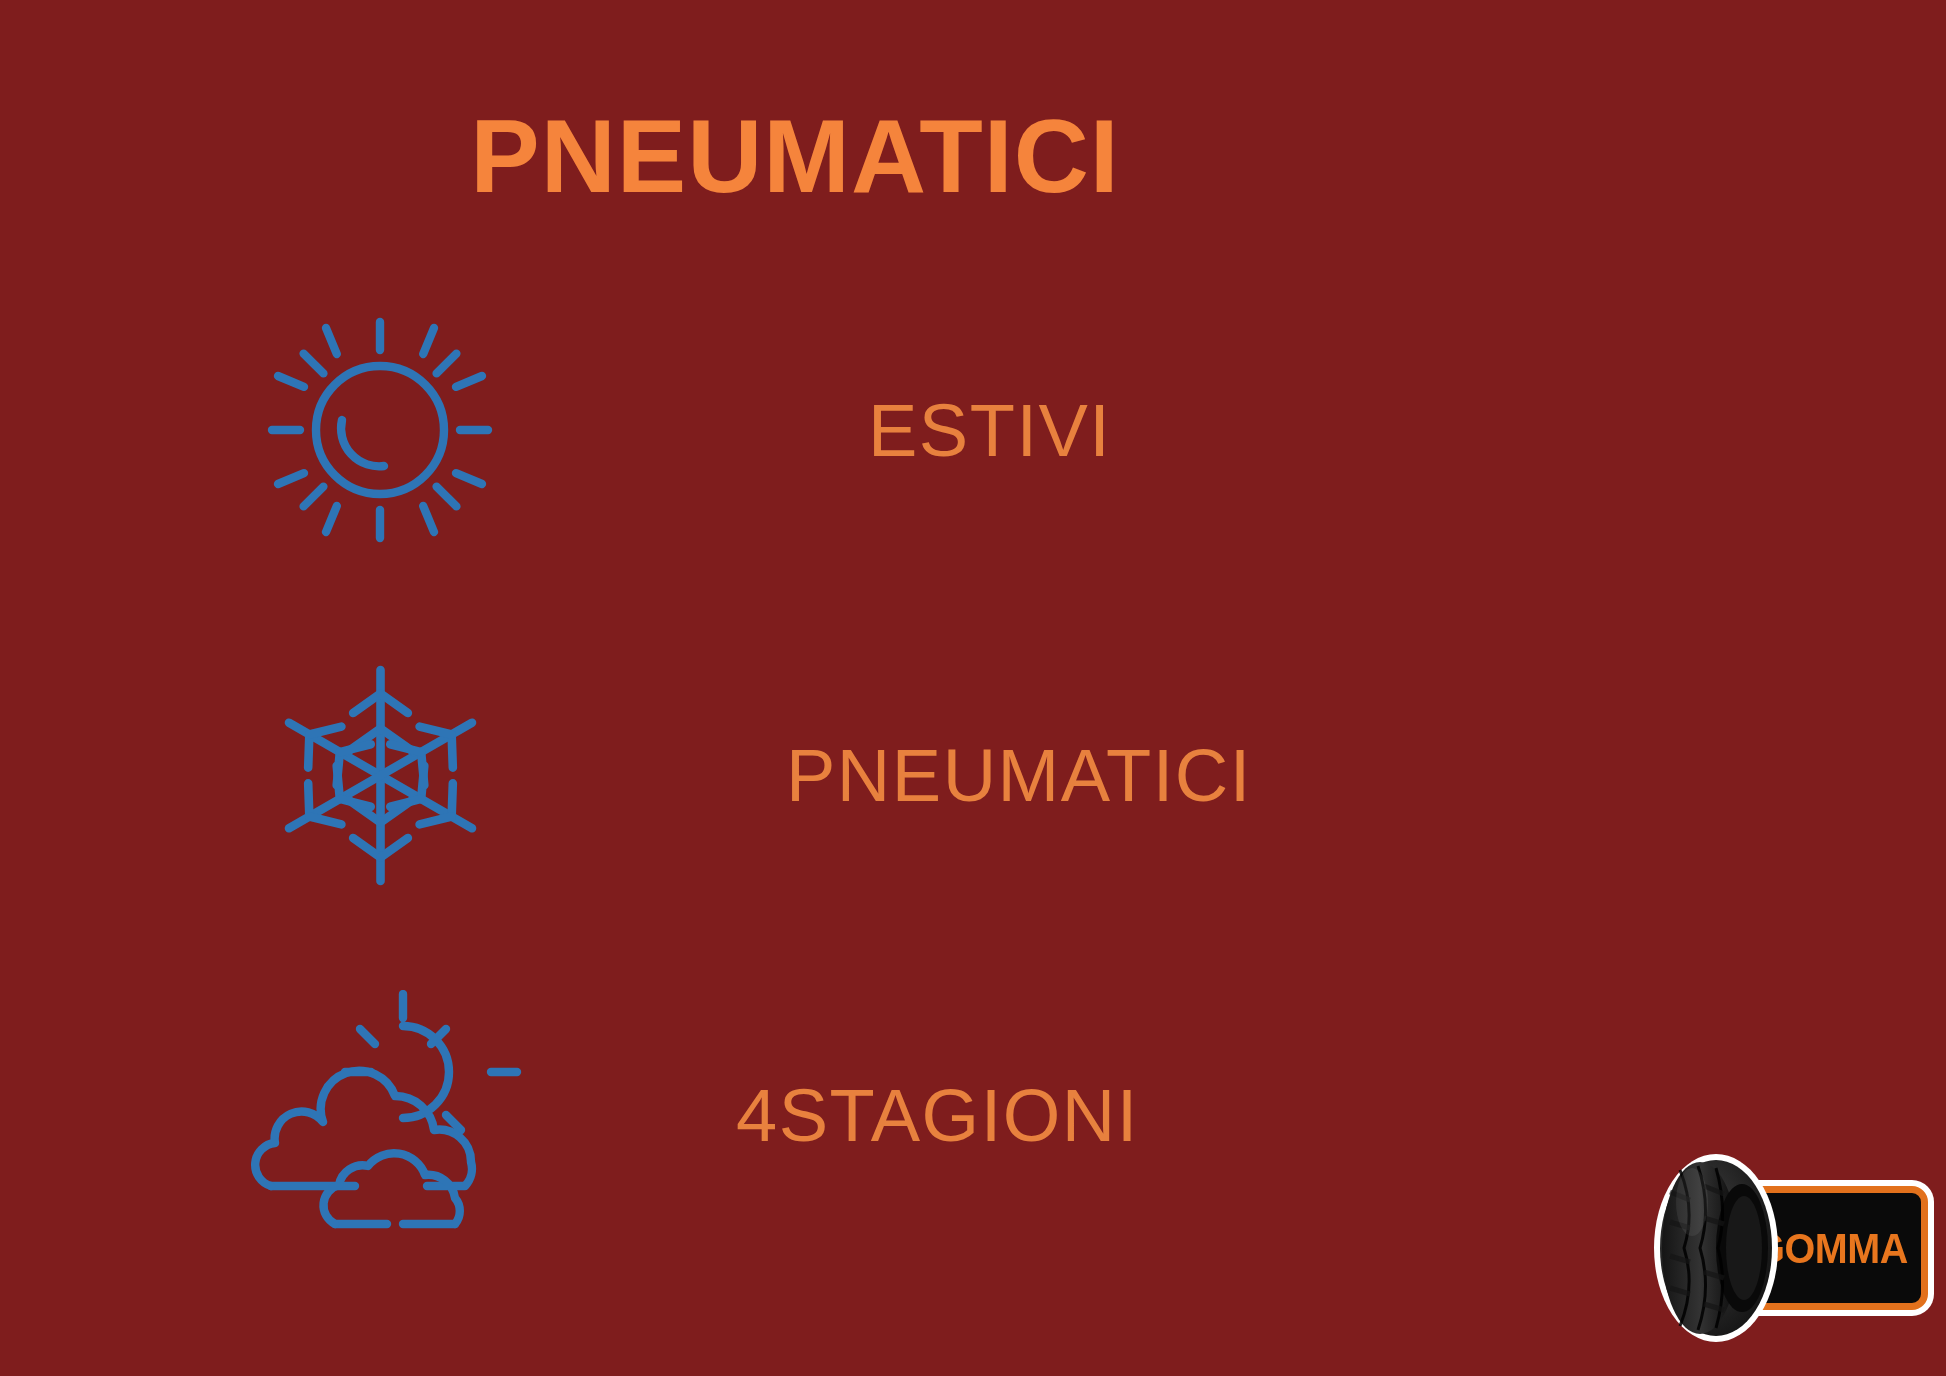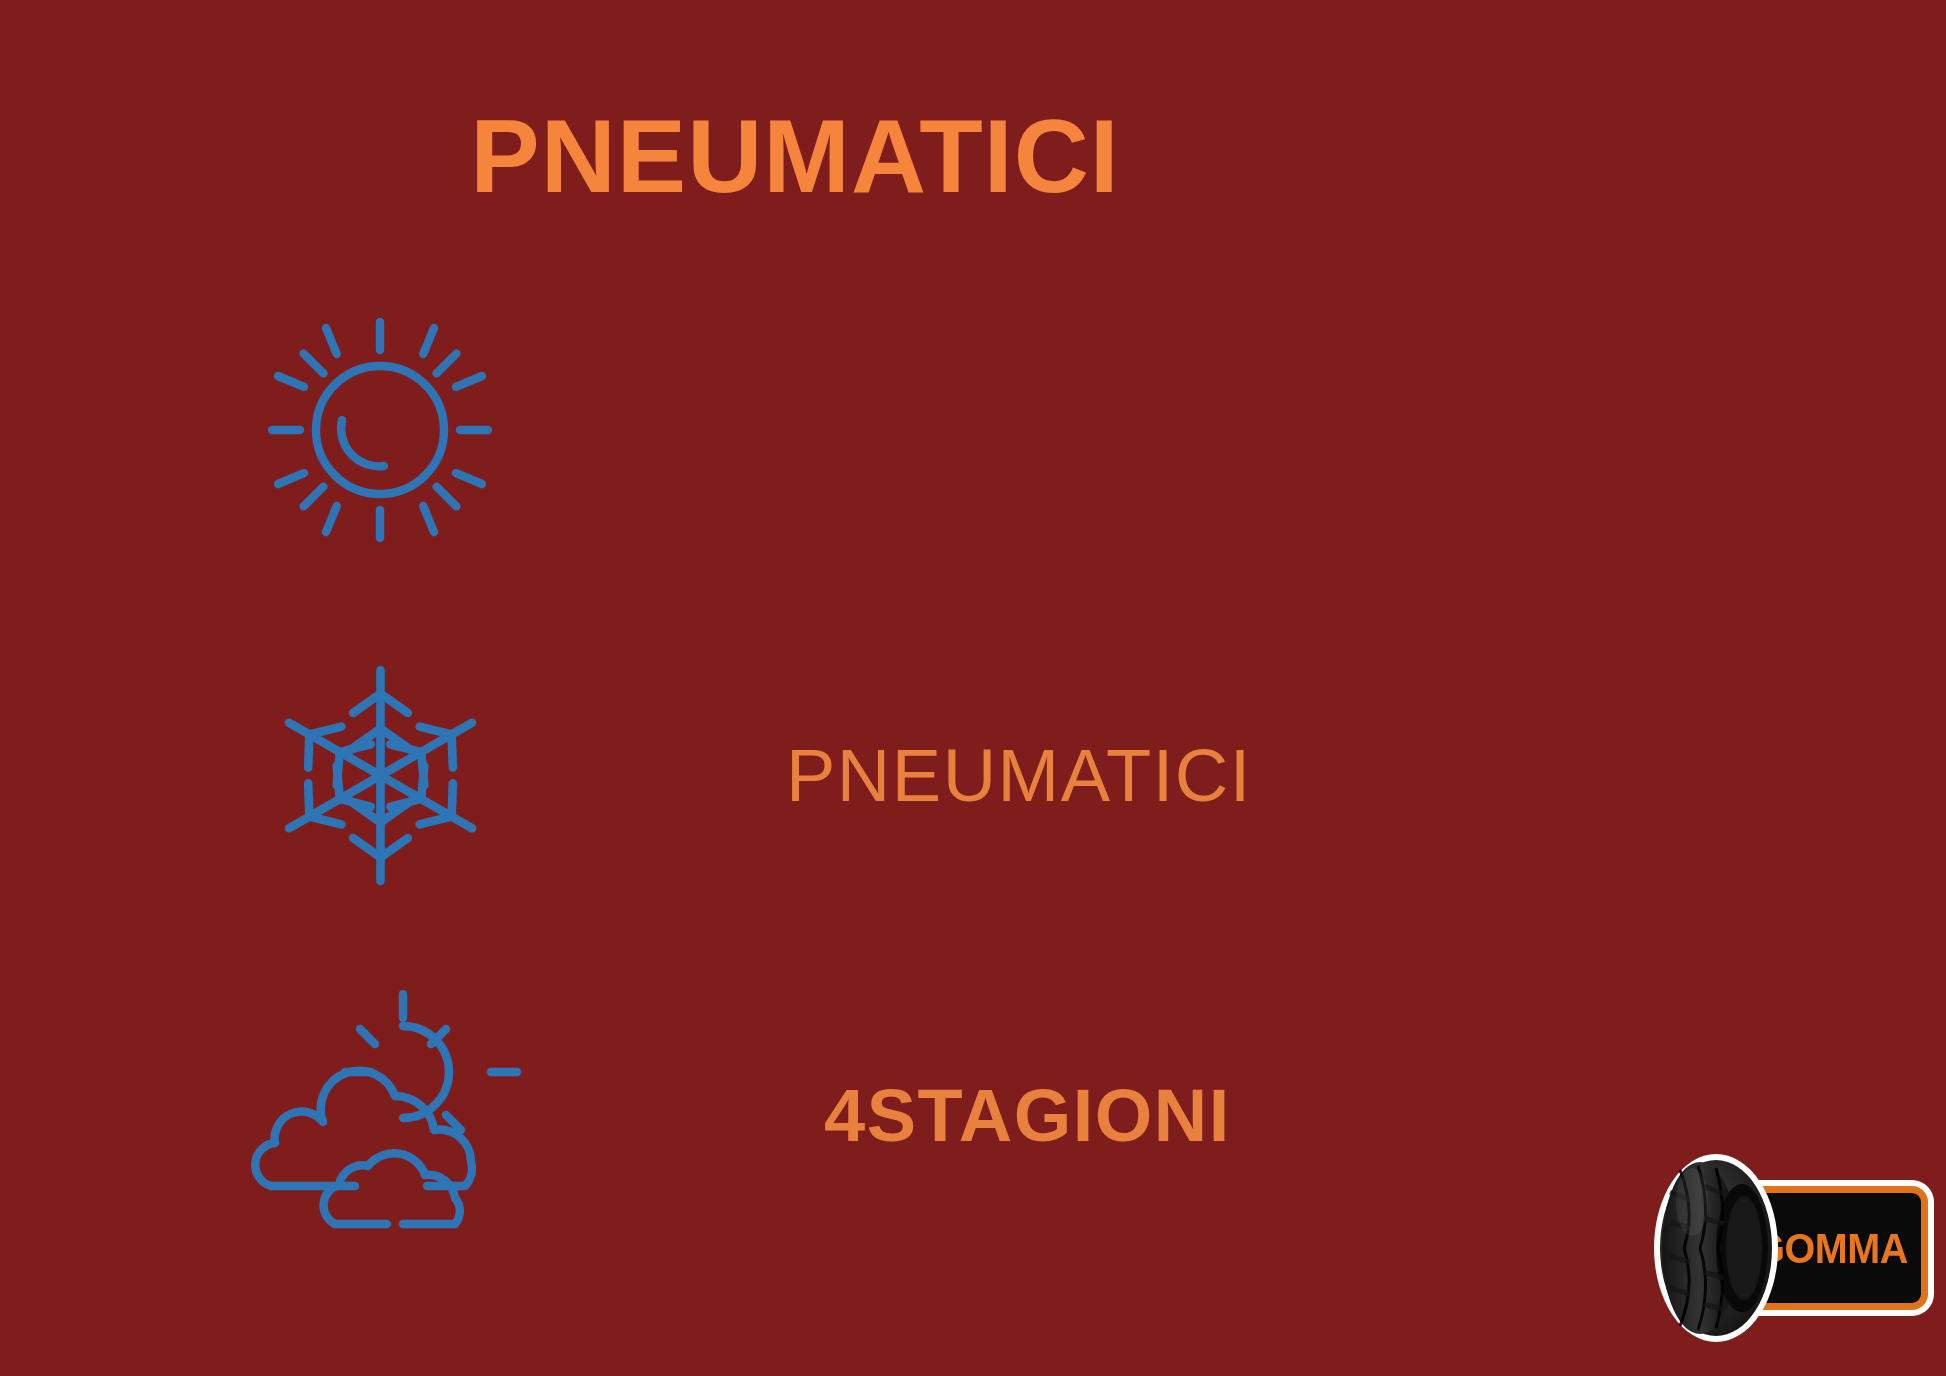--- a/index.html
+++ b/index.html
@@ -63,21 +63,21 @@
     display: flex;
     align-items: center;
     font-size: 74px;
     font-weight: 400;
     letter-spacing: 1.5px;
     color: #E8813E;
     white-space: nowrap;
   }
   #label-estivi    { left: 868px; }
   #label-invernali { left: 786px; }
-  #label-4stagioni { left: 824px; font-weight: bold; }
+  #label-4stagioni { left: 736px; }
 
   
   #brand-logo {
     position: absolute;
     left: 1632px;
     top: 1148px;
     width: 300px;
     height: 200px;
   }
   #logo-plate {
@@ -136,20 +136,21 @@
         <line x1="33.0" y1="9.0" x2="38.4" y2="22.0"></line>
         <line x1="81.6" y1="98.0" x2="87.0" y2="111.0"></line>
         <line x1="9.0" y1="33.0" x2="22.0" y2="38.4"></line>
         <line x1="98.0" y1="81.6" x2="111.0" y2="87.0"></line>
         <line x1="87.0" y1="9.0" x2="81.6" y2="22.0"></line>
         <line x1="38.4" y1="98.0" x2="33.0" y2="111.0"></line>
         <line x1="111.0" y1="33.0" x2="98.0" y2="38.4"></line>
         <line x1="22.0" y1="81.6" x2="9.0" y2="87.0"></line>
       </svg>
     </div>
+    <div class="season-label" id="label-estivi">ESTIVI</div>
   </div>
 
   <div class="season-row" id="row-invernali">
     <div class="icon-slot">
       <svg width="215" height="235" viewBox="0 0 110 120" fill="none" stroke="#2E75B6" stroke-width="4.4" stroke-linecap="round" stroke-linejoin="round">
         <g>
 
           <path d="M55 6 L55 114"></path>
 
           <path d="M8.2 33 L101.8 87"></path>

